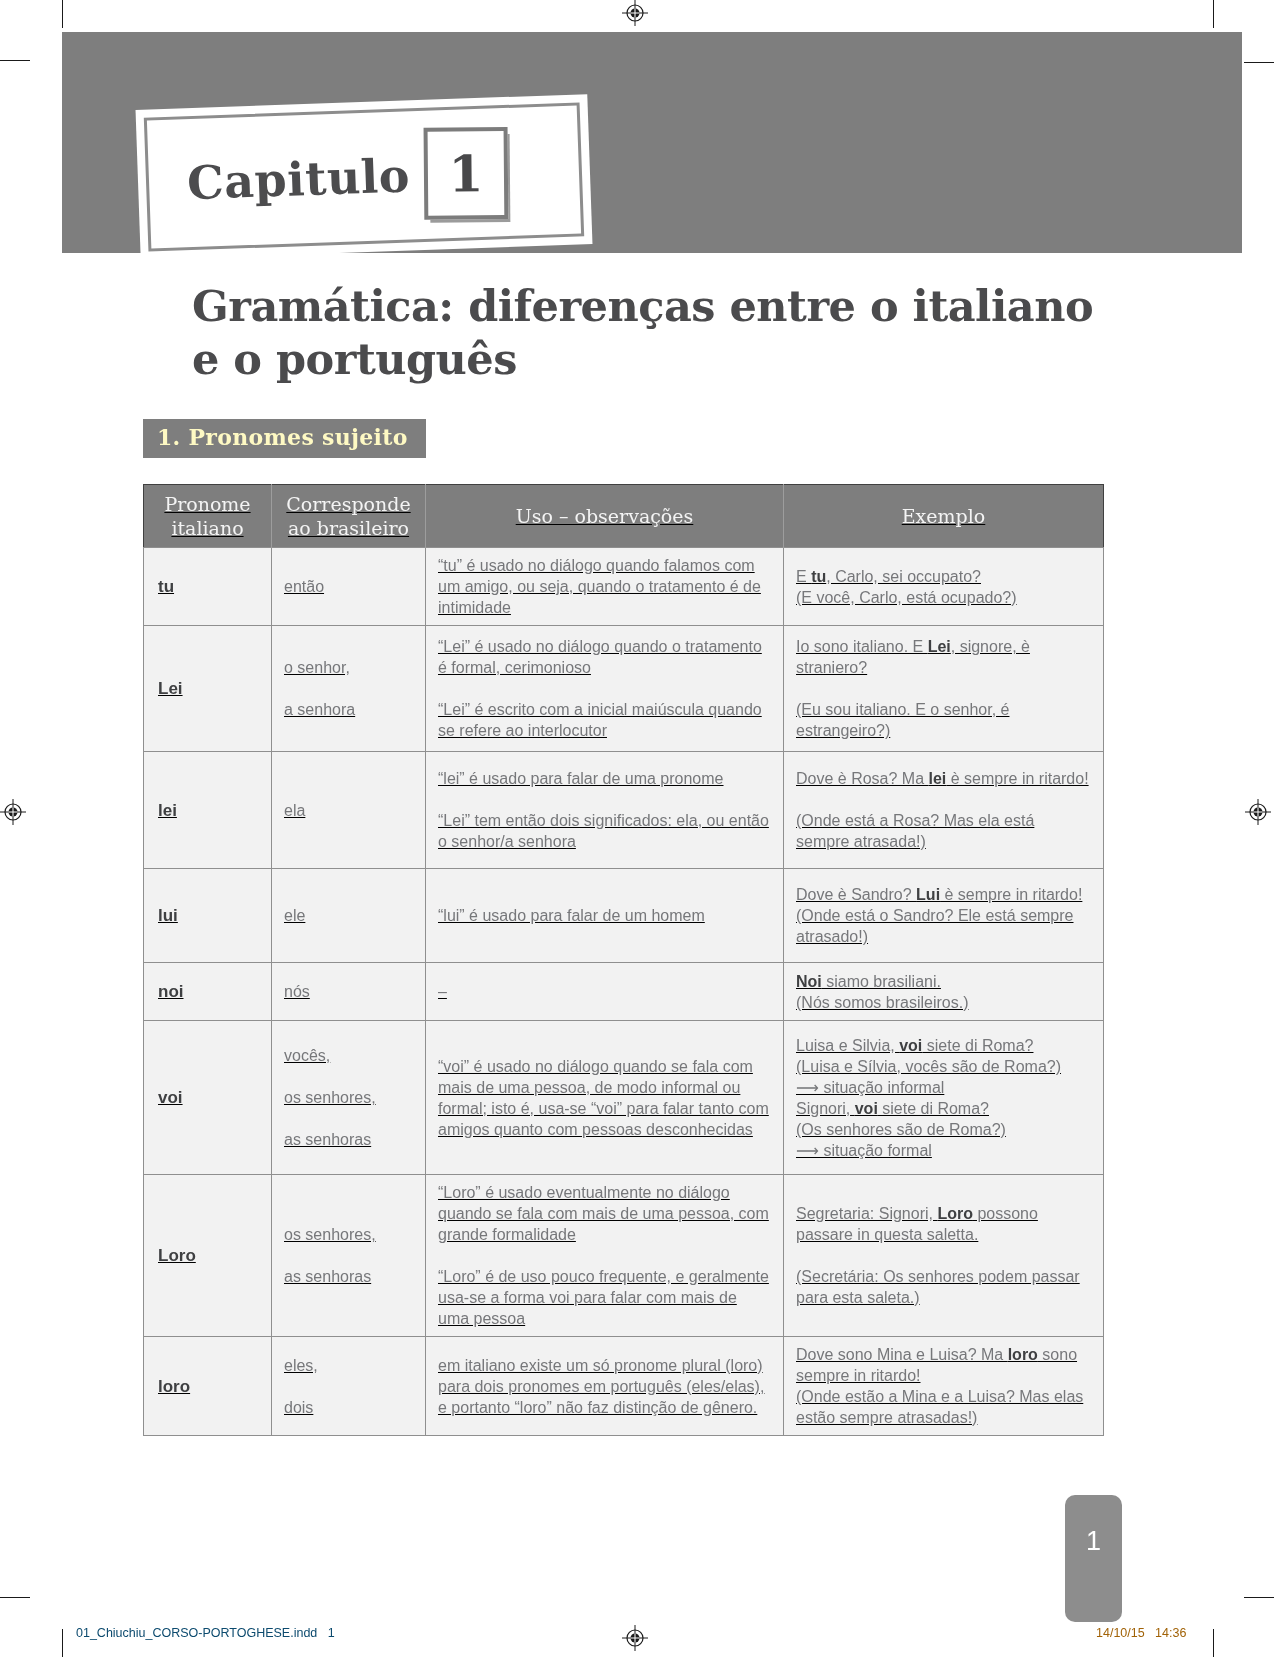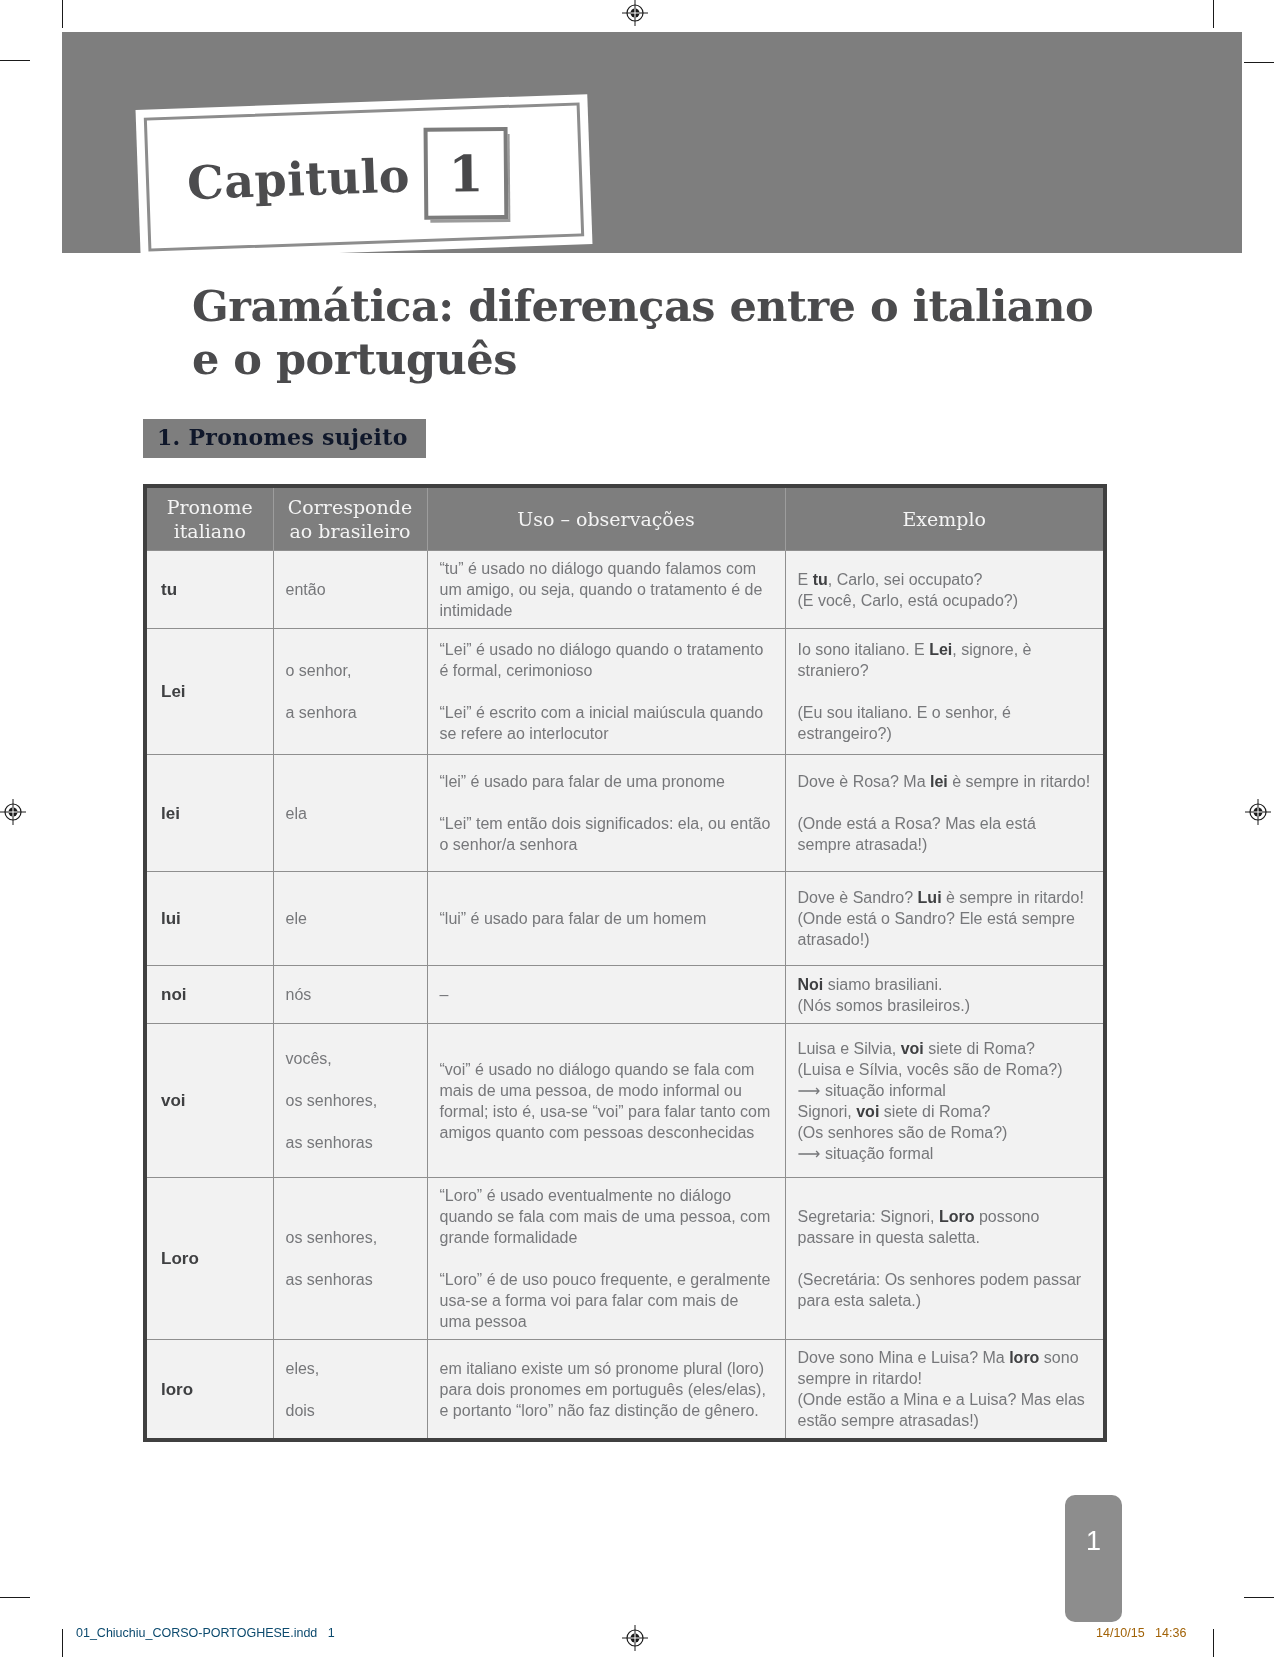--- a/index.html
+++ b/index.html
@@ -35,28 +35,28 @@
     font-family:"DejaVu Serif", serif; font-weight:bold; font-size:50px; color:#48484a;
   }
   
   .title {
     position:absolute; left:188px; top:276px; margin:4px;
     font-family:"DejaVu Serif", serif; font-weight:600; font-size:43px; line-height:53px;
     color:#4b4b4d; white-space:pre-line; letter-spacing:-0.5px;
   }
   
   .section-heading {
-    position:absolute; left:143px; top:419px; background:#7e7e7e; color:#0f172a;
+    position:absolute; left:143px; top:419px; background:#7e7e7e; color:#fef9c3;
     font-family:"DejaVu Serif", serif; font-weight:600; font-size:22px;
     padding:5px 18px 8px 14px; letter-spacing:0.3px;
   }
   
   table.pron {
     position:absolute; left:143px; top:484px; width:960px;
-    border-collapse:collapse; table-layout:fixed; border:4px solid #404040;
+    border-collapse:collapse; table-layout:fixed; border:1px solid #404040;text-decoration:underline;
   }
   table.pron th {
     background:#7e7e7e; color:#f4f4f4; font-family:"DejaVu Serif", serif;
     font-weight:normal; font-size:19px; line-height:24px; height:62px;
     text-align:center; vertical-align:middle; white-space:pre-line;
     border-left:1px solid #9d9d9d; padding:0 4px;
   }
   table.pron th:first-child { border-left:none; }
   table.pron td {
     background:#f2f2f2; border:1px solid #8f8f8f; color:#76777a;

